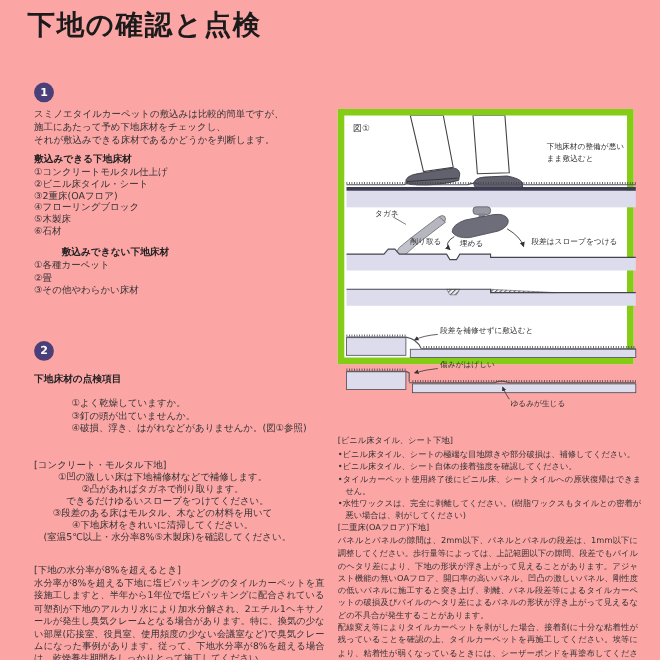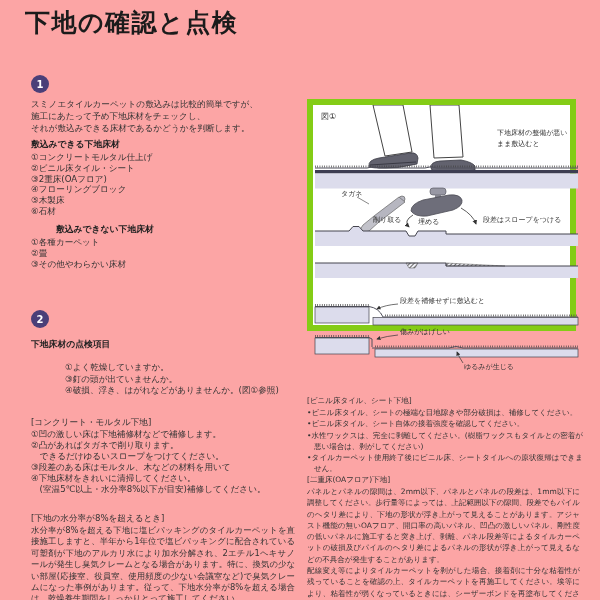--- a/index.html
+++ b/index.html
@@ -57,27 +57,27 @@
 
 
   <div class="abs h-bold" style="left:31px;top:339px;">下地床材の点検項目</div>
   <div class="abs list-s" style="left:31px;top:362px;margin-left:34px;">
       <div style="line-height:11.5px;">①よく乾燥していますか。</div>
       <div style="line-height:11.5px;">③釘の頭が出ていませんか。</div>
       <div style="line-height:11.5px;">④破損、浮き、はがれなどがありませんか。(図①参照)</div>
     </div>
 
   <div class="abs h-brk" style="left:31px;top:417px;">[コンクリート・モルタル下地]</div>
-  <div class="abs list-s" style="left:31px;top:429px;">
+  <div class="abs list-s" style="left:31px;top:429px;text-align:center;">
       <div style="line-height:11.1px;">①凹の激しい床は下地補修材などで補修します。</div>
       <div style="line-height:11.1px;">②凸があればタガネで削り取ります。</div>
       <div style="line-height:11.1px;">　できるだけゆるいスロープをつけてください。</div>
       <div style="line-height:11.1px;">③段差のある床はモルタル、木などの材料を用いて</div>
       <div style="line-height:11.1px;">④下地床材をきれいに清掃してください。</div>
-      <div style="line-height:11.1px;">　(室温5℃以上・水分率8%以下が目安)補修してください。</div>
+      <div style="line-height:11.1px;">　(室温5℃以上・水分率8%⑤木製床)を確認してください。</div>
     </div>
 
   <div class="abs h-brk" style="left:31px;top:513px;">[下地の水分率が8%を超えるとき]</div>
   <div class="abs just" style="left:31px;top:525px;width:264px;font-size:8.4px;line-height:11.4px;">水分率が8%を超える下地に塩ビパッキングのタイルカーペットを直接施工しますと、半年から1年位で塩ビパッキングに配合されている可塑剤が下地のアルカリ水により加水分解され、2エチル1ヘキサノールが発生し臭気クレームとなる場合があります。特に、換気の少ない部屋(応接室、役員室、使用頻度の少ない会議室など)で臭気クレームになった事例があります。従って、下地水分率が8%を超える場合は、乾燥養生期間をしっかりとって施工してください。</div>
 
   <div class="abs" id="diagram-box">
     <svg width="267" height="281" viewBox="0 0 267 281">
       <defs>
         <pattern id="hatch" width="3" height="3" patternUnits="userSpaceOnUse" patternTransform="rotate(45)">
           <rect width="3" height="3" fill="#eeeef4"></rect>
@@ -159,22 +159,22 @@
       </g>
       <text x="151" y="264">ゆるみが生じる</text>
       <path d="M150,258 Q146,252 144,247" stroke="#333" stroke-width="0.7" fill="none" marker-end="url(#ah)"></path>
     </svg>
   </div>
 
   <div class="abs r-txt" style="left:307px;top:395px;">[ビニル床タイル、シート下地]</div>
   <div class="abs r-list" style="left:307px;top:407px;width:276px;">
       <div>•ビニル床タイル、シートの極端な目地隙きや部分破損は、補修してください。</div>
       <div>•ビニル床タイル、シート自体の接着強度を確認してください。</div>
+      <div>•タイルカーペット使用終了後にビニル床、シートタイルへの原状復帰はできません。</div>
       <div>•水性ワックスは、完全に剥離してください。(樹脂ワックスもタイルとの密着が悪い場合は、剥がしてください)</div>
-      <div>•タイルカーペット使用終了後にビニル床、シートタイルへの原状復帰はできません。</div>
     </div>
 
   <div class="abs r-txt" style="left:307px;top:474px;">[二重床(OAフロア)下地]</div>
   <div class="abs r-paras" style="left:307px;top:486px;width:273px;">
       <div>パネルとパネルの隙間は、2mm以下、パネルとパネルの段差は、1mm以下に調整してください。歩行量等によっては、上記範囲以下の隙間、段差でもパイルのヘタリ差により、下地の形状が浮き上がって見えることがあります。アジャスト機能の無いOAフロア、開口率の高いパネル、凹凸の激しいパネル、剛性度の低いパネルに施工すると突き上げ、剥離、パネル段差等によるタイルカーペットの破損及びパイルのヘタリ差によるパネルの形状が浮き上がって見えるなどの不具合が発生することがあります。</div>
       <div>配線変え等によりタイルカーペットを剥がした場合、接着剤に十分な粘着性が残っていることを確認の上、タイルカーペットを再施工してください。埃等により、粘着性が弱くなっているときには、シーザーボンドを再塗布してください。</div>
     </div>
 
 </div>
 

